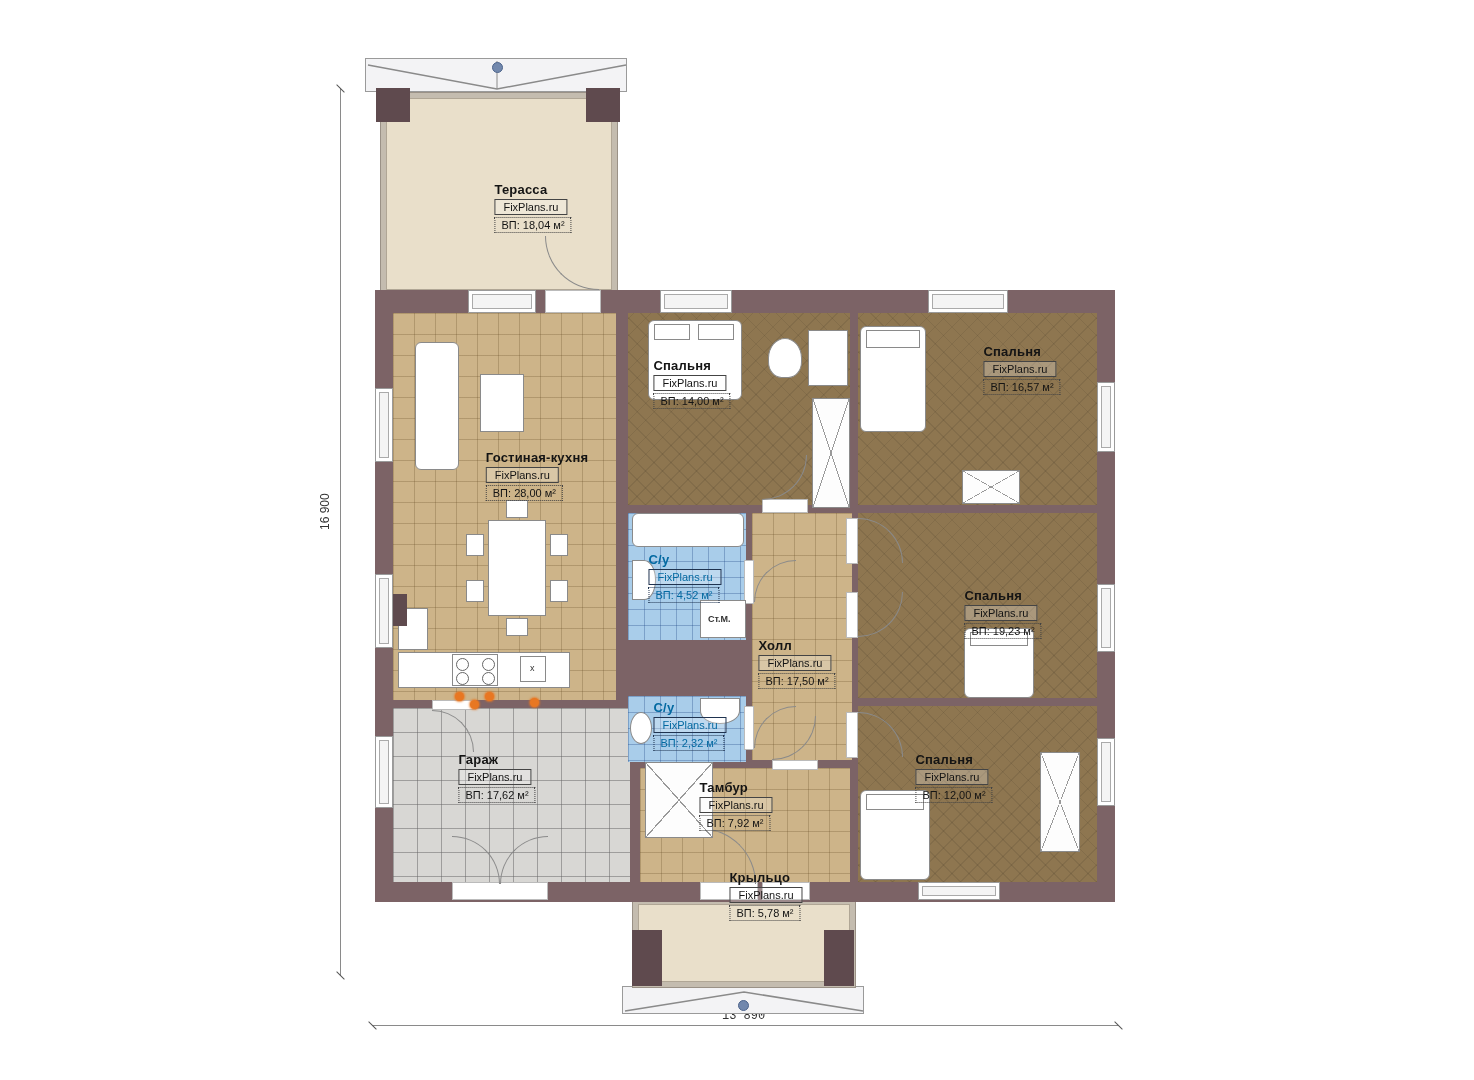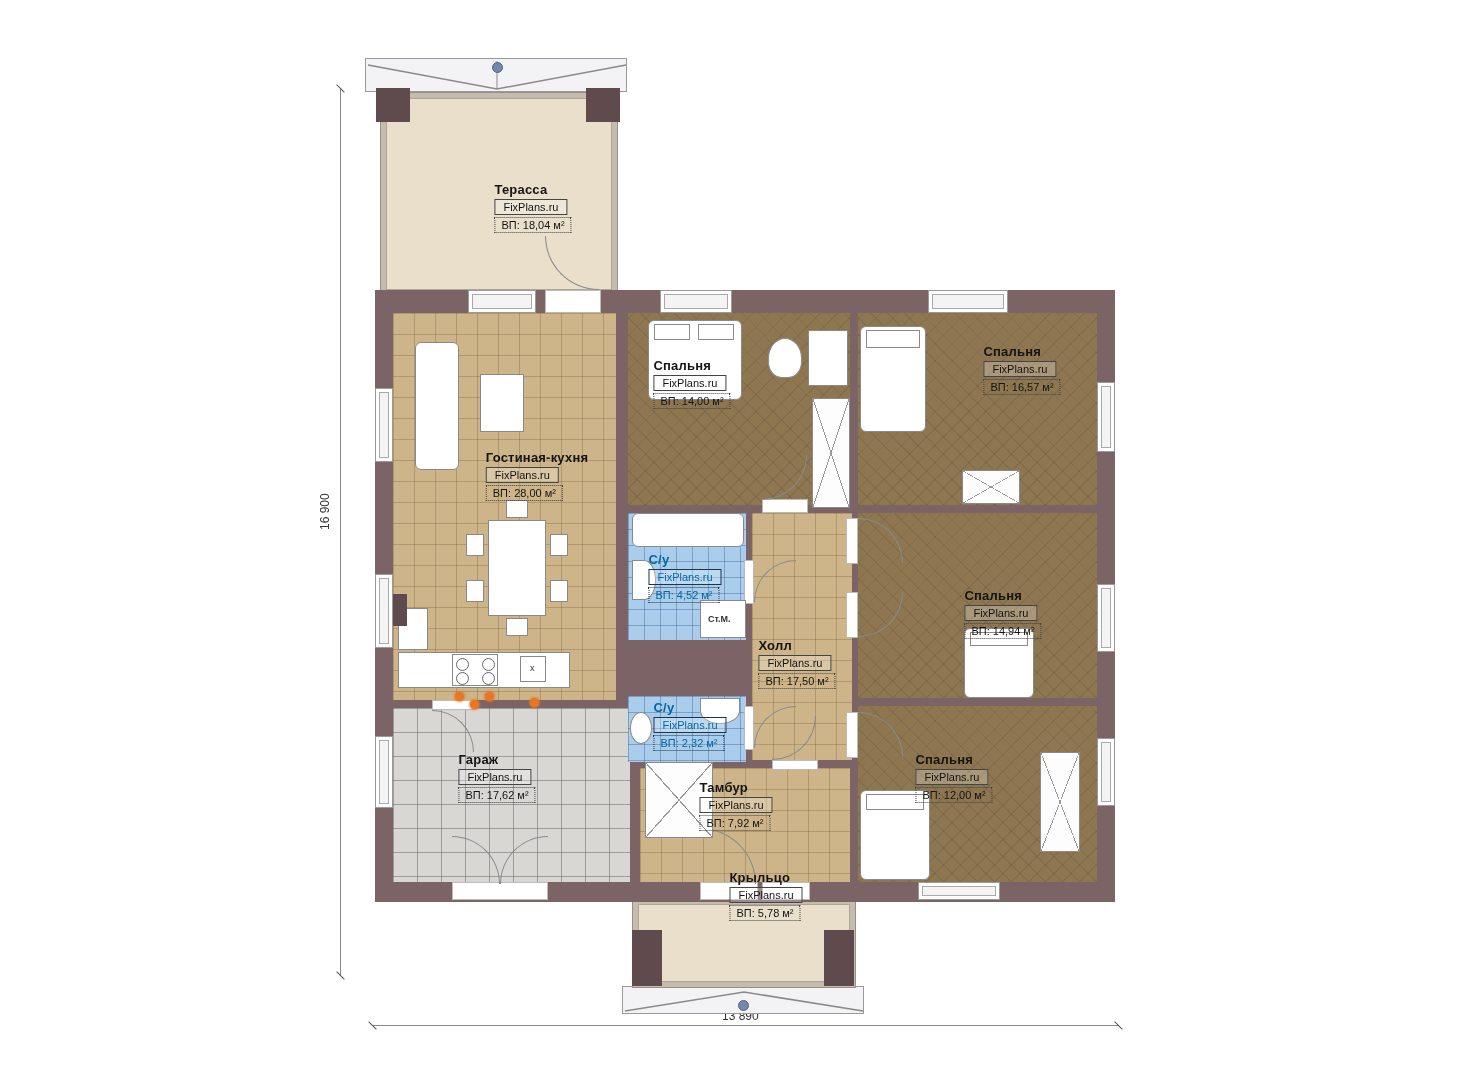--- a/index.html
+++ b/index.html
@@ -68,21 +68,21 @@
 <div id="plan">
 
   <div class="dimline" style="left:340px;top:88px;width:1px;height:888px;"></div>
   <div class="dimtick" style="left:335px;top:88px;"></div>
   <div class="dimtick" style="left:335px;top:975px;"></div>
   <div class="dimtext" style="left:318px;top:530px;transform:rotate(-90deg);transform-origin:left top;">16 900</div>
 
   <div class="dimline" style="left:372px;top:1025px;width:746px;height:1px;"></div>
   <div class="dimtick" style="left:367px;top:1025px;"></div>
   <div class="dimtick" style="left:1113px;top:1025px;"></div>
-  <div class="dimtext" style="left:722px;top:1009px;">13 890</div>
+  <div class="dimtext" style="left:722px;top:1009px;font-family:Liberation Mono, monospace;">13 890</div>
 
   <div class="roof" style="left:365px;top:58px;width:262px;height:34px;">
     <svg width="262" height="34">
       <polyline points="2,6 131,30 260,6" fill="none" stroke="#8a8a8a" stroke-width="1.5"></polyline>
       <line x1="131" y1="2" x2="131" y2="30" stroke="#8a8a8a" stroke-width="1"></line>
     </svg>
   </div>
   <div class="dot" style="left:492px;top:62px;"></div>
 
   <div class="deck" style="left:380px;top:92px;width:236px;height:202px;"></div>
@@ -238,21 +238,21 @@
 
   <div class="room-label" style="left:797px;top:638px;">
     <span class="rname">Холл</span>
     <span class="rbrand">FixPlans.ru</span>
     <span class="rarea">ВП: 17,50 м²</span>
   </div>
 
   <div class="room-label" style="left:1003px;top:588px;">
     <span class="rname">Спальня</span>
     <span class="rbrand">FixPlans.ru</span>
-    <span class="rarea">ВП: 14,94 м²</span>
+    <span class="rarea">ВП: 19,23 м²</span>
   </div>
 
   <div class="room-label blue" style="left:690px;top:700px;">
     <span class="rname">С/у</span>
     <span class="rbrand">FixPlans.ru</span>
     <span class="rarea">ВП: 2,32 м²</span>
   </div>
 
   <div class="room-label" style="left:497px;top:752px;">
     <span class="rname">Гараж</span>

